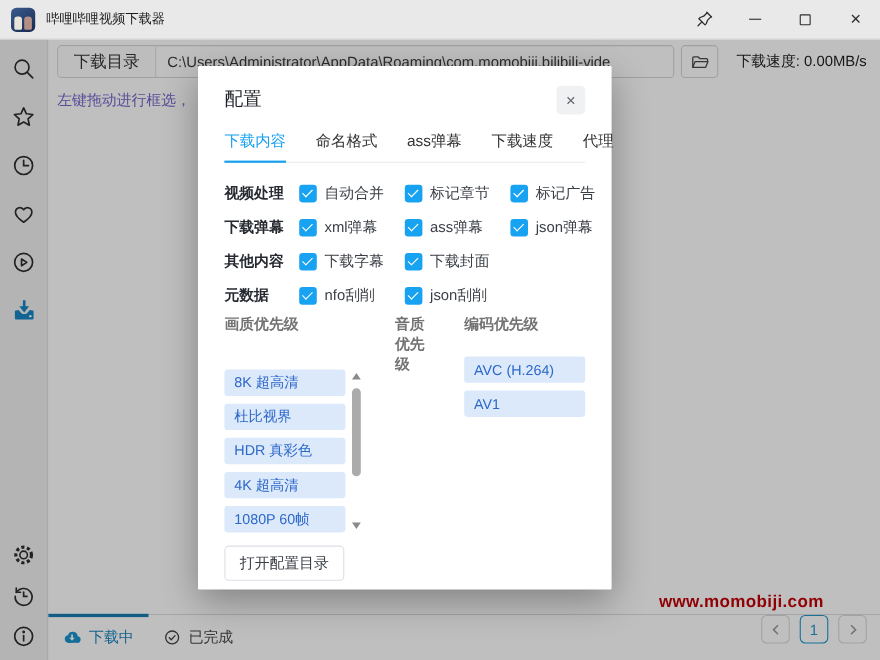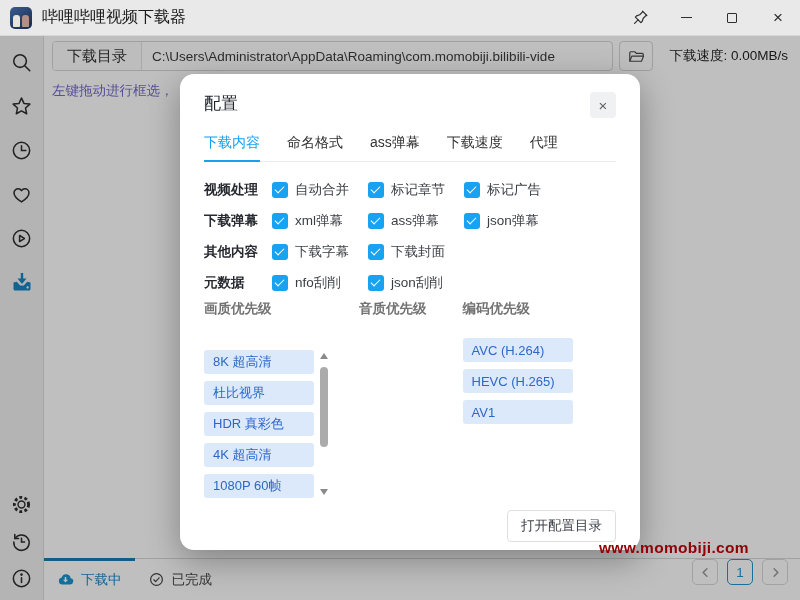--- a/index.html
+++ b/index.html
@@ -7,21 +7,21 @@
   body { font-family:"Liberation Sans","DejaVu Sans",sans-serif; }
 
   .window { position:relative; width:800px; height:600px; background:#fff; overflow:hidden; }
 
   
   .titlebar { height:36px; background:#e9e9e9; display:flex; align-items:center; padding:0 8px 0 10px; gap:10px; border-bottom:1px solid #d8d8d8; }
   .app-icon { width:22px; height:22px; border-radius:5px; background:linear-gradient(145deg,#3b5c8f 0%,#1d3providers 60%,#16294d 100%); background:linear-gradient(145deg,#3b5c8f,#16294d); position:relative; overflow:hidden; flex:none; }
   .app-icon i { position:absolute; bottom:2px; width:7px; height:12px; border-radius:3px 3px 1px 1px; }
   .app-icon .fig1 { left:3px; background:#e8e4da; }
   .app-icon .fig2 { right:3px; background:#b48f86; }
-  .win-title { font-size:16px; color:#1b1b1b; }
+  .win-title { font-size:12px; color:#1b1b1b; }
   .tb-btns { margin-left:auto; display:flex; align-items:center; gap:18px; }
   .tb-btn { width:28px; height:26px; display:flex; align-items:center; justify-content:center; color:#2e2e2e; }
   .min-glyph { display:block; width:11px; height:0; border-top:1.6px solid #2e2e2e; }
   .max-glyph { display:block; width:10px; height:10px; border:1.4px solid #2e2e2e; border-radius:1px; }
   .close-glyph { font-size:17px; line-height:1; color:#2e2e2e; }
 
   
   .app-body { position:absolute; top:36px; left:0; right:0; bottom:0; display:flex; }
 
   .sidebar { width:44px; background:#f0f0f0; border-right:1px solid #dcdcdc; display:flex; flex-direction:column; align-items:center; padding:14px 0 10px; gap:20px; flex:none; }
@@ -46,21 +46,21 @@
   .btab .indicator { display:none; }
   .btab.active { color:#1a84c0; }
   .btab.active .indicator { display:block; position:absolute; top:-1px; left:0; right:0; height:3px; background:#1a7cb2; }
   .pagination { margin-left:auto; display:flex; align-items:center; gap:9px; }
   .page-btn { width:26px; height:26px; border:1px solid #d9d9d9; border-radius:5px; background:#fff; display:flex; align-items:center; justify-content:center; color:#9a9a9a; }
   .page-current { border:1px solid #1f97cd; color:#1f97cd; font-size:13.5px; }
 
   
   .overlay { position:absolute; top:36px; left:0; right:0; bottom:0; background:rgba(0,0,0,0.25); z-index:5; }
 
-  .dialog { position:absolute; left:180px; top:74px; width:460px; height:476px; background:#fff; border-radius:14px; box-shadow:0 10px 34px rgba(0,0,0,0.32); z-index:10; padding:18px 24px 0; }
+  .dialog { position:absolute; left:180px; top:60px; width:376px; height:476px; background:#fff; border-radius:1px; box-shadow:0 10px 34px rgba(0,0,0,0.32); z-index:10; padding:18px 24px 0; }
   .dlg-header { display:flex; align-items:flex-start; }
   .dlg-title { font-size:17px; color:#1f2329; }
   .dlg-close { margin-left:auto; width:26px; height:26px; border-radius:4px; background:#f0f1f3; display:flex; align-items:center; justify-content:center; font-size:15px; color:#5f6368; }
 
   .dlg-tabs { display:flex; gap:27px; margin-top:16px; border-bottom:1px solid #ececec; }
   .dtab { font-size:14px; color:#333; padding-bottom:9px; position:relative; white-space:nowrap; }
   .dtab.active { color:#18a0f0; }
   .dtab.active::after { content:''; position:absolute; left:0; right:0; bottom:-1px; height:2px; background:#18a0f0; }
 
   .cfg-rows { margin-top:12px; }
@@ -79,21 +79,21 @@
   .pcol2 .pill { width:92px; }
   .pcol3 .pill { width:110px; }
   .pcol1 { margin-right:29px; }
   .pcol2 { margin-right:36px; }
   .pcol1-body { display:flex; gap:4px;margin-top:32px; }
   .vscroll { width:12px; height:148px; position:relative; display:flex; flex-direction:column; align-items:center; justify-content:space-between; padding:3px 0; }
   .sb-up { width:0; height:0; border-left:4px solid transparent; border-right:4px solid transparent; border-bottom:6px solid #8a8a8a; }
   .sb-down { width:0; height:0; border-left:4px solid transparent; border-right:4px solid transparent; border-top:6px solid #8a8a8a; }
   .sb-thumb { position:absolute; top:17px; left:2px; width:8px; height:80px; background:#ababab; border-radius:4px; }
 
-  .dlg-footer { display:flex; justify-content:flex-end; margin-top:12px; }
+  .dlg-footer { display:flex; justify-content:flex-start; margin-top:12px; }
   .open-cfg-btn { border:1px solid #dcdfe6; border-radius:4px; background:#fff; padding:6px 13px; font-size:13.5px; color:#3a3f45; }
 
   .watermark { position:absolute; top:539px; left:599px; z-index:20; font-size:15.5px; font-weight:bold; color:#910005; letter-spacing:0.3px; }
 
   svg { display:block; }
 </style>
 </head>
 <body>
 
 <div class="window">
@@ -327,21 +327,20 @@
           </div>
         </div>
       </div>
       <div class="pcol2">
         <div class="pcol-h">音质优先级</div>
       </div>
       <div class="pcol3">
         <div class="pcol-h">编码优先级</div>
         <div class="pills">
           <div class="pill">AVC (H.264)</div>
-          <div class="pill">HEVC (H.265)</div>
           <div class="pill">AV1</div>
         </div>
       </div>
     </div>
 
     <div class="dlg-footer">
       <button class="open-cfg-btn">打开配置目录</button>
     </div>
   </div>
 

